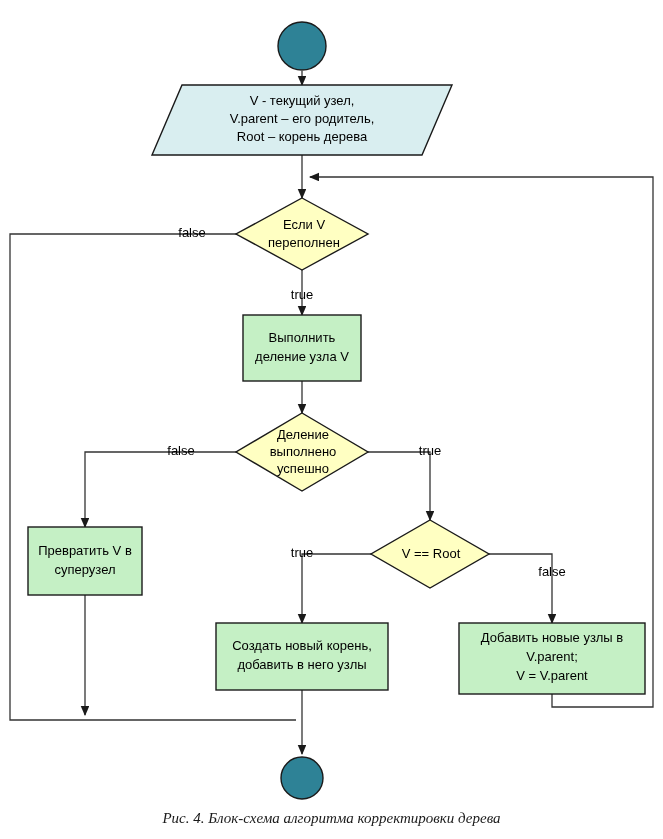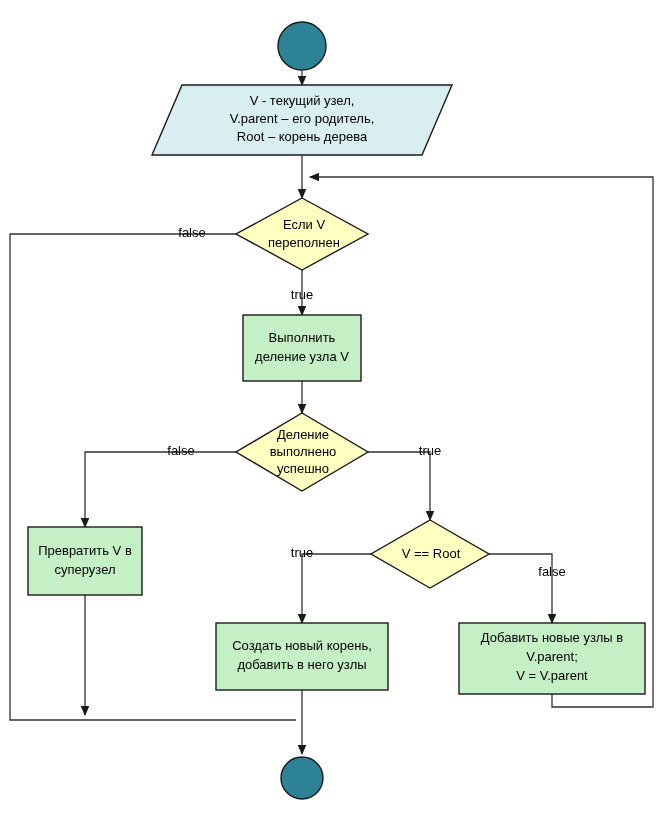--- a/index.html
+++ b/index.html
@@ -164,13 +164,14 @@
     <g>
       <text class="edge-label" x="192" y="219">false</text>
       <text class="edge-label" x="302" y="281">true</text>
       <text class="edge-label" x="181" y="437">false</text>
       <text class="edge-label" x="430" y="437">true</text>
       <text class="edge-label" x="302" y="539">true</text>
       <text class="edge-label" x="552" y="558">false</text>
     </g>
   </svg>
 
+  <div class="caption">Рис. 4. Блок-схема алгоритма корректировки дерева</div>
 </div>
 
 </body></html>

